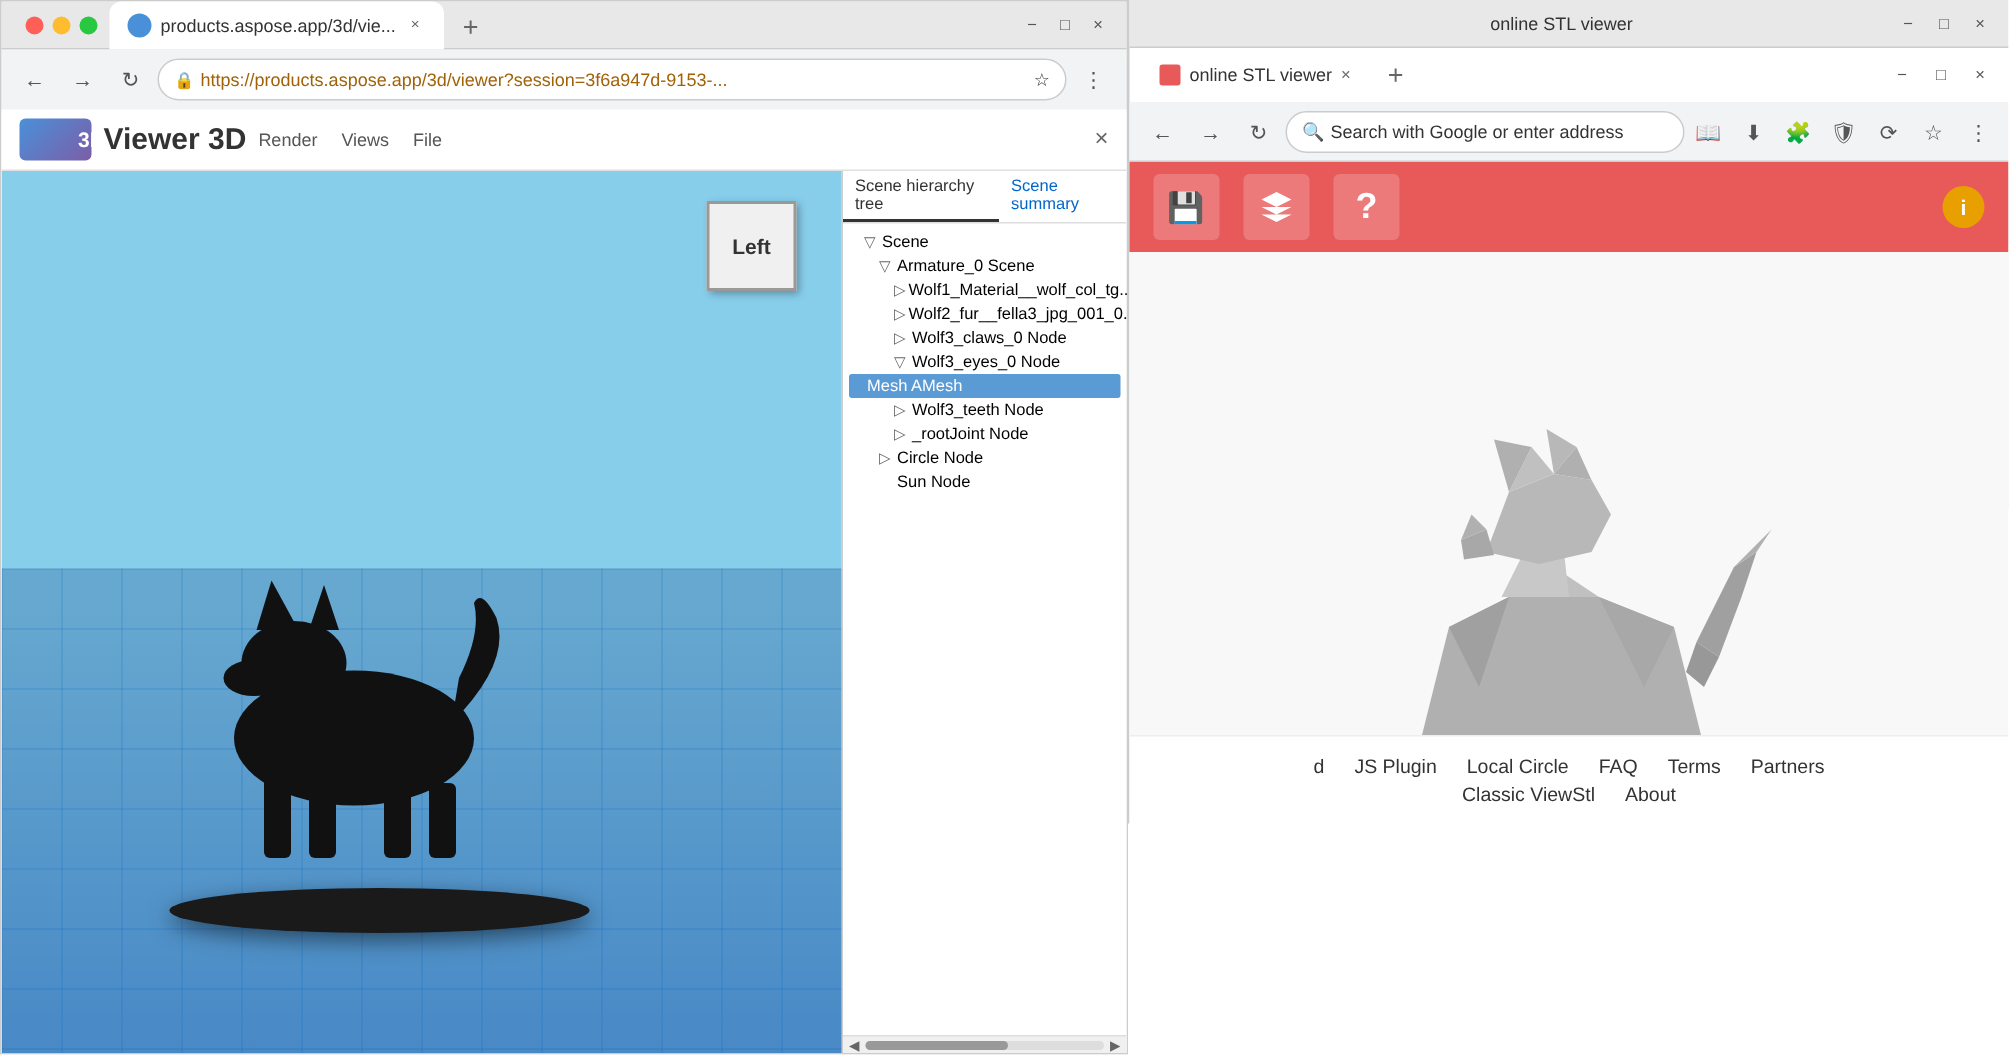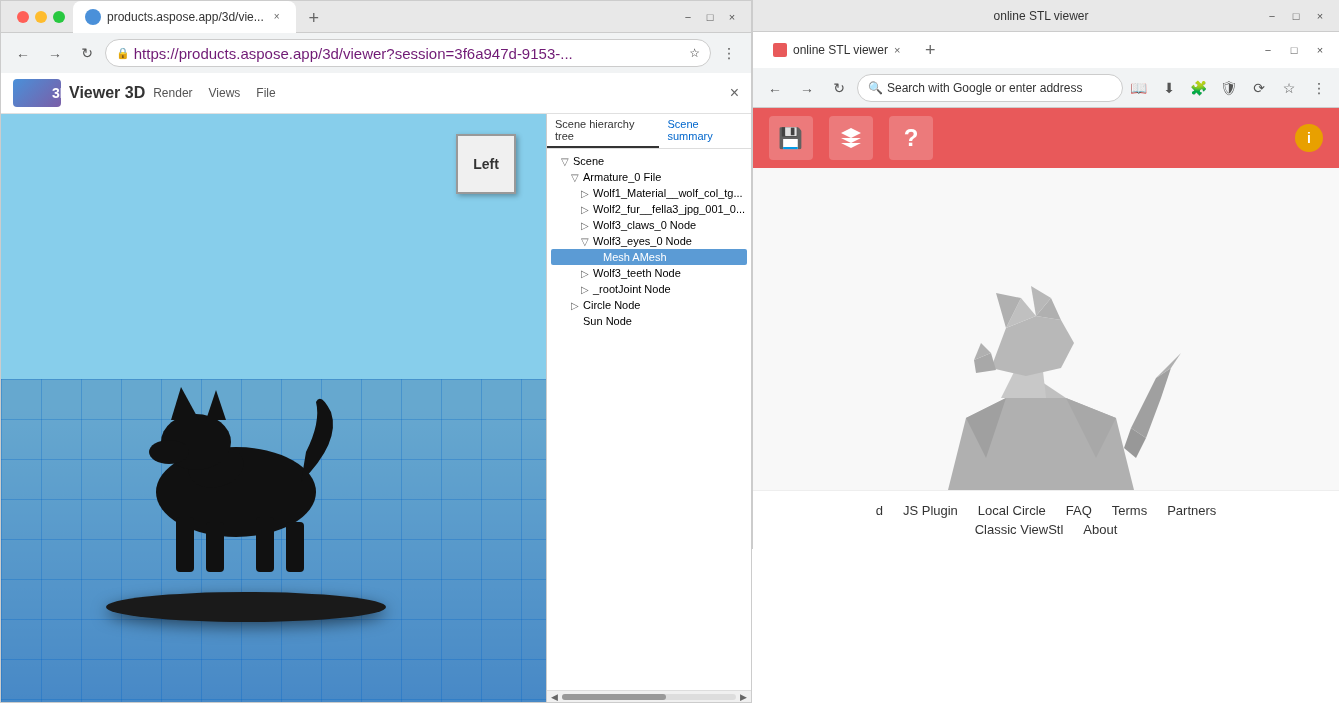--- a/index.html
+++ b/index.html
@@ -67,21 +67,21 @@
       border: 1px solid #ccc;
       border-radius: 14px;
       display: flex;
       align-items: center;
       padding: 0 10px;
       gap: 4px;
       font-size: 12px;
       color: #333;
     }
     .lock-icon { font-size: 11px; color: #666; }
-    .address-text { flex: 1; font-size: 15px; color: #701a75; }
+    .address-text { flex: 1; font-size: 12px; color: #a16207; }
 
     
     .app-window {
       flex: 1;
       background: #fff;
       display: flex;
       flex-direction: column;
       overflow: hidden;
     }
     .app-titlebar {
@@ -100,21 +100,21 @@
     .app-logo {
       width: 28px; height: 28px;
       background: linear-gradient(135deg, #4a90d9, #7b5ea7);
       border-radius: 4px;
       display: flex; align-items: center; justify-content: center;
       color: #fff;
       font-size: 14px;
       font-weight: bold;
       padding-left: 48px;
     }
-    .app-name { font-size: 16px; font-weight: bold; color: #333; }
+    .app-name { font-size: 20px; font-weight: bold; color: #333; }
     .app-menu { display: flex; gap: 16px; font-size: 12px; color: #555; }
     .app-menu span { cursor: pointer; }
     .app-close-btn { font-size: 16px; color: #666; cursor: pointer; }
 
     .app-content {
       flex: 1;
       display: flex;
       overflow: hidden;
     }
 
@@ -155,21 +155,21 @@
       transform: translateX(-60%);
       width: 280px;
       height: 30px;
       background: #1a1a1a;
       border-radius: 50%;
       box-shadow: 0 5px 15px rgba(0,0,0,0.5);
     }
 
     
     .scene-panel {
-      width: 205px;
+      width: 190px;
       border-left: 1px solid #ccc;
       background: #fff;
       display: flex;
       flex-direction: column;
       overflow: hidden;
       justify-content: space-between;
     }
     .scene-tabs {
       display: flex;
       border-bottom: 1px solid #ddd;
@@ -193,21 +193,21 @@
       padding: 2px 0;
       cursor: pointer;
       white-space: nowrap;
     }
     .tree-item.selected { background: #5b9bd5; color: #fff; border-radius: 2px; }
     .tree-arrow { margin-right: 2px; font-size: 10px; color: #666; width: 10px; }
     .tree-label { font-size: 11px; }
     .indent1 { padding-left: 10px; }
     .indent2 { padding-left: 20px; }
     .indent3 { padding-left: 30px; }
-    .indent4 { padding-left: 40px; }
+    .indent4 { }
 
     .scene-scrollbar {
       height: 12px;
       background: #f0f0f0;
       border-top: 1px solid #ddd;
       display: flex;
       align-items: center;
       padding: 0 4px;
       gap: 4px;
     }
@@ -506,21 +506,21 @@
         </div>
         <div class="scene-tree">
 
           <div class="tree-item indent1">
             <span class="tree-arrow">▽</span>
             <span class="tree-label">Scene</span>
           </div>
 
           <div class="tree-item indent2">
             <span class="tree-arrow">▽</span>
-            <span class="tree-label">Armature_0 File</span>
+            <span class="tree-label">Armature_0 Scene</span>
           </div>
 
           <div class="tree-item indent3">
             <span class="tree-arrow">▷</span>
             <span class="tree-label">Wolf1_Material__wolf_col_tg...</span>
           </div>
 
           <div class="tree-item indent3">
             <span class="tree-arrow">▷</span>
             <span class="tree-label">Wolf2_fur__fella3_jpg_001_0...</span>

